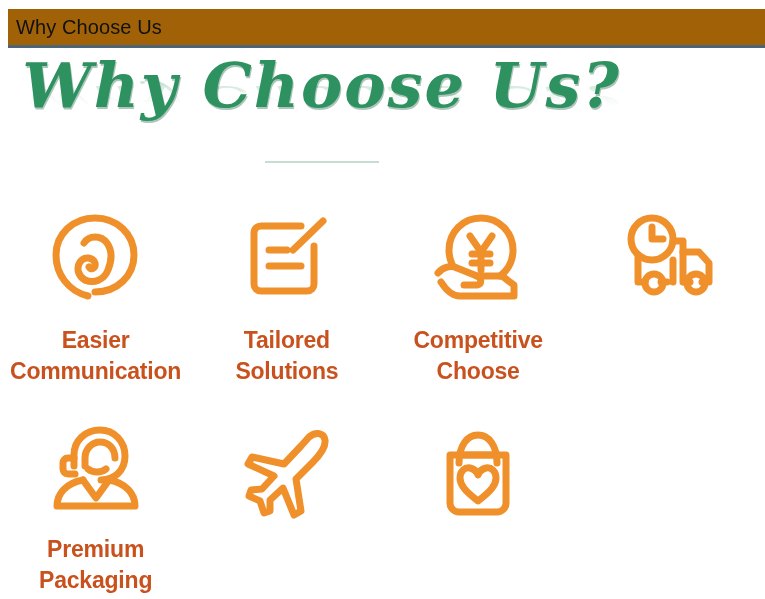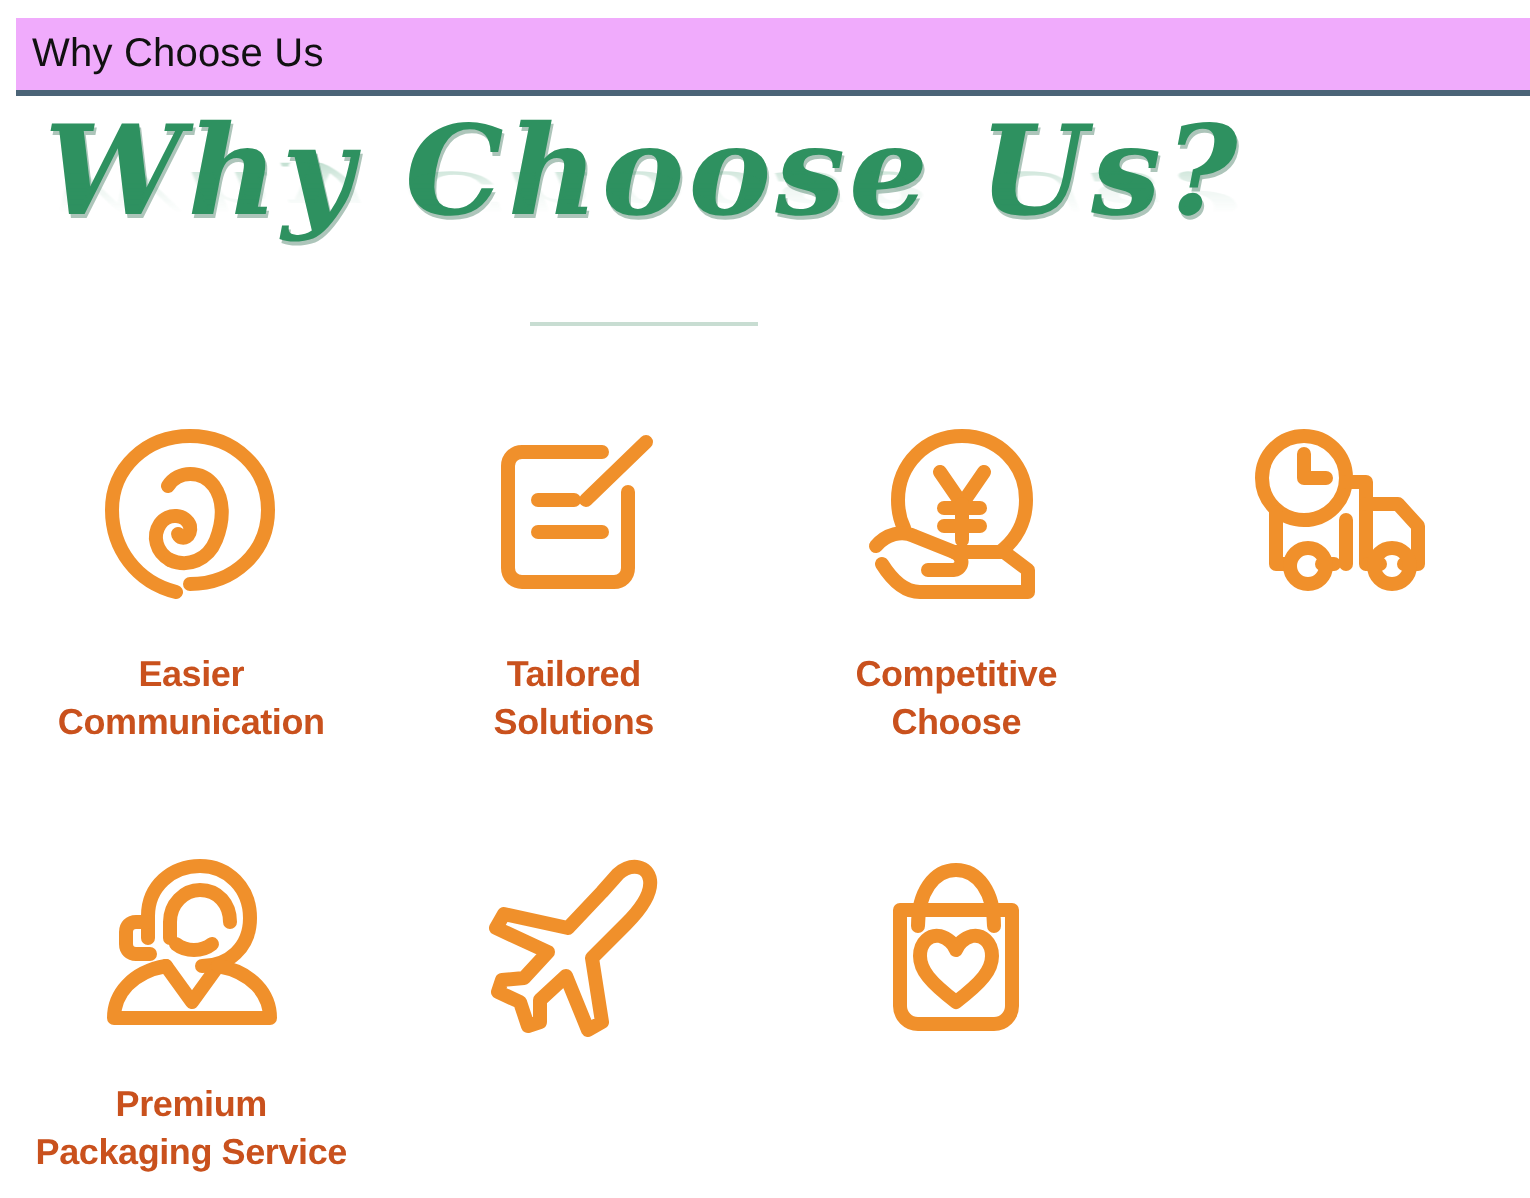--- a/index.html
+++ b/index.html
@@ -15,21 +15,21 @@
     position: relative;
   }
 
   
   .header-bar {
     position: absolute;
     left: 8px;
     top: 9px;
     width: 757px;
     height: 39px;
-    background: #f0abfc;
+    background: #a16207;
     border-bottom: 3px solid #4B6477;
     box-sizing: border-box;
     display: flex;
     align-items: center;
   }
   .header-title {
     font-size: 20px;
     color: #111111;
     padding-left: 8px;
     letter-spacing: 0.1px;
@@ -107,21 +107,21 @@
     display: flex;
     align-items: center;
     justify-content: center;
   }
   .feature-icon svg {
     display: block;
   }
   .feature-label {
     margin-top: 6px;
     text-align: center;
-    font-size: 18px;
+    font-size: 23px;
     font-weight: bold;
     color: #C9511D;
     line-height: 1.35;
     letter-spacing: -0.2px;
     white-space: pre-line;
   }
 </style>
 </head>
 <body>
 

